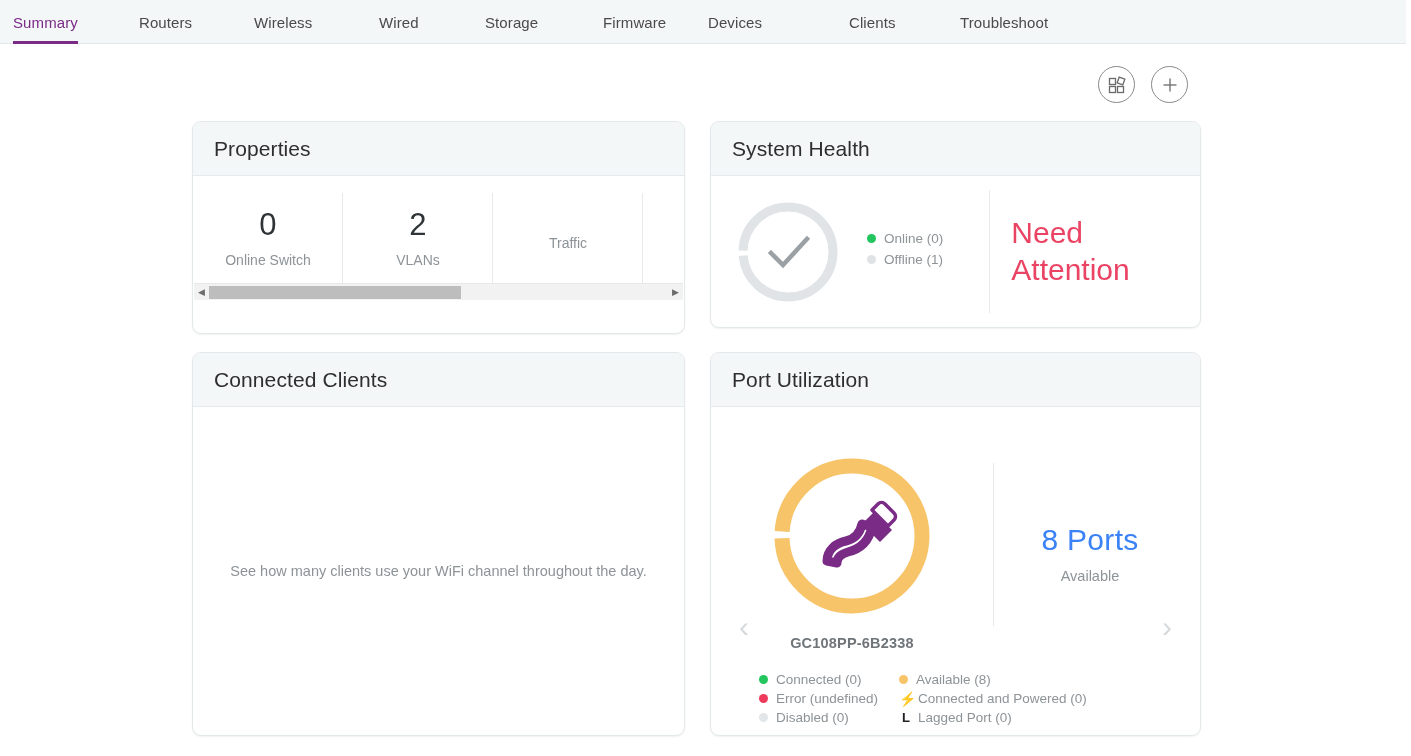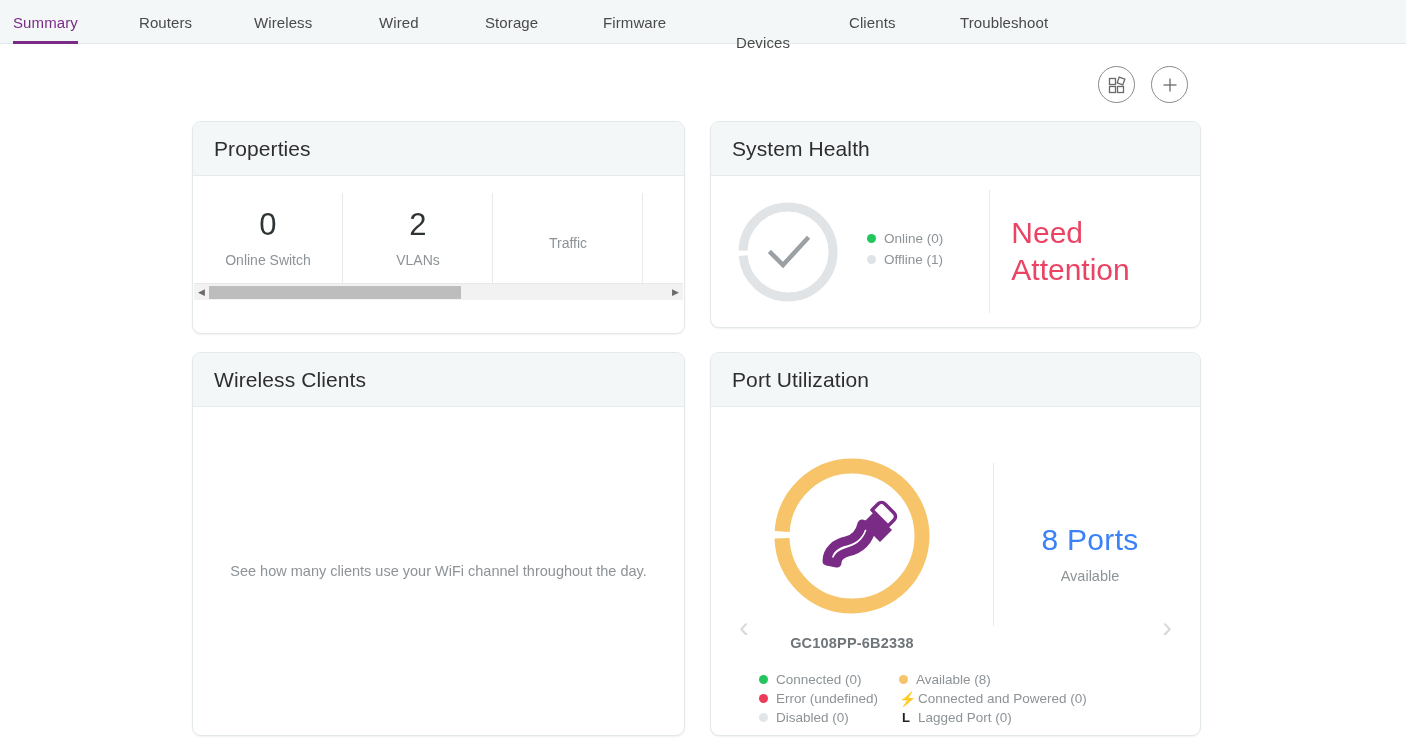--- a/index.html
+++ b/index.html
@@ -316,21 +316,21 @@
   </div>
   <div class="nav-tab" style="left:379px;position:absolute;">
     <span>Wired</span>
   </div>
   <div class="nav-tab" style="left:485px;position:absolute;">
     <span>Storage</span>
   </div>
   <div class="nav-tab" style="left:603px;position:absolute;">
     <span>Firmware</span>
   </div>
-  <div class="nav-tab" style="left:736px;position:absolute;margin-top:20px;">
+  <div class="nav-tab" style="left:708px;position:absolute;">
     <span>Devices</span>
   </div>
   <div class="nav-tab" style="left:849px;position:absolute;">
     <span>Clients</span>
   </div>
   <div class="nav-tab" style="left:960px;position:absolute;">
     <span>Troubleshoot</span>
   </div>
 </div>
 
@@ -400,21 +400,21 @@
         <span>Offline (1)</span>
       </div>
     </div>
     <div class="vsep"></div>
     <div class="attention">Need Attention</div>
   </div>
 </div>
 
 <div class="card" id="card-wireless">
   <div class="card-header">
-    <span class="card-title">Wireless Clients</span>
+    <span class="card-title">Connected Clients</span>
   </div>
   <div class="card-body wireless-body">
     <div class="empty-msg">See how many clients use your WiFi channel throughout the day.</div>
   </div>
 </div>
 
 <div class="card" id="card-ports">
   <div class="card-header">
     <span class="card-title">Port Utilization</span>
   </div>

